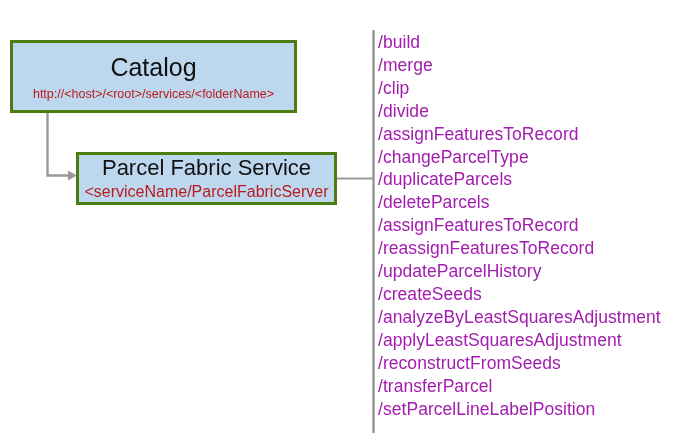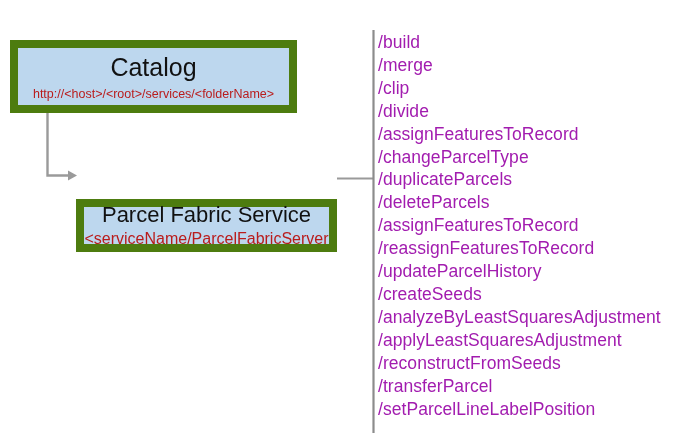--- a/index.html
+++ b/index.html
@@ -21,21 +21,21 @@
     left: 0; top: 0;
     width: 690px;
     height: 442px;
   }
 
   
   .node {
     position: absolute;
     box-sizing: border-box;
     background: #bdd7ee;
-    border: 8px solid #4d7c0f;
+    border: 3px solid #4d7c0f;
     display: flex;
     flex-direction: column;
     align-items: center;
     justify-content: center;
     text-align: center;
   }
   .node-title {
     color: #111111;
     line-height: 1.1;
     white-space: nowrap;
@@ -59,21 +59,20 @@
   #catalog-node .node-subtitle {
     font-size: 12.5px;
     margin-top: 5px;
   }
 
   #service-node {
     left: 76px;
     top: 152px;
     width: 261px;
     height: 53px;
-    margin-top: 47px;
   }
   #service-node .node-title {
     font-size: 22px;
     margin-top: 0px;
   }
   #service-node .node-subtitle {
     font-size: 16px;
     margin-top: 3px;
   }
 

